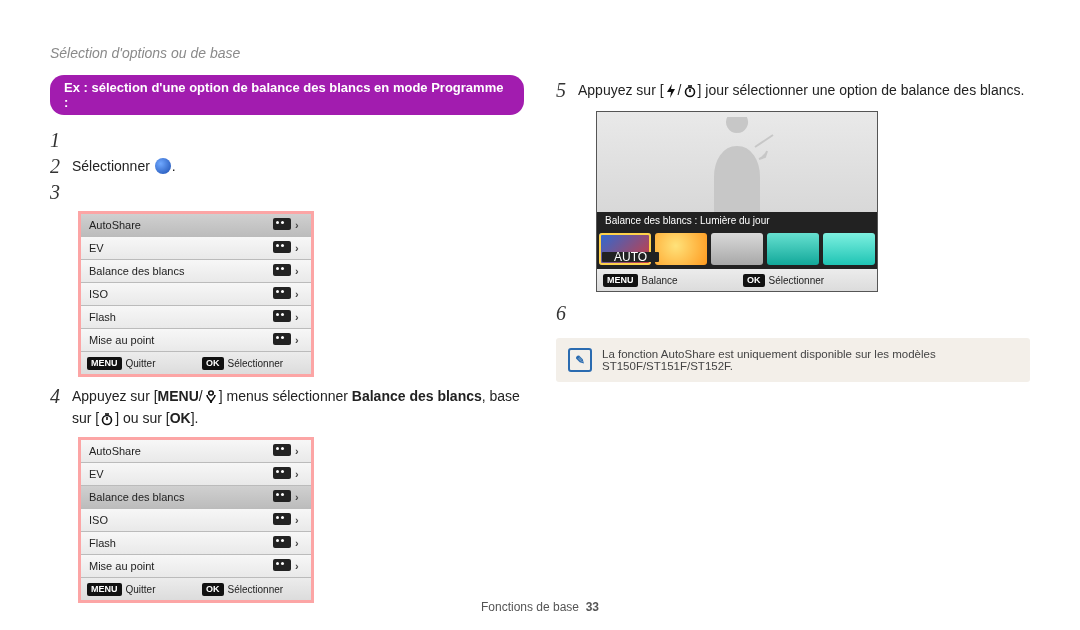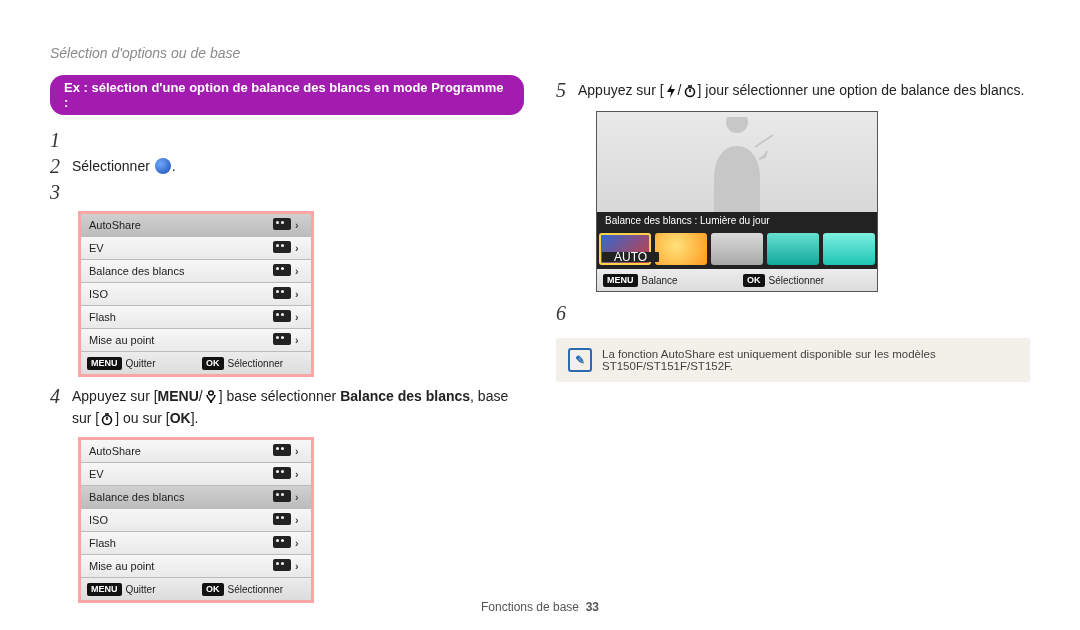--- a/index.html
+++ b/index.html
@@ -111,21 +111,21 @@
               <span>Sélectionner</span>
             </div>
           </div>
         </div>
 
       <div class="step">
         <div class="num">4</div>
         <div class="txt">
           <span>Appuyez sur [</span><span class="btn-label">MENU</span><span>/</span><svg class="inline-ic" width="14" height="14" viewBox="0 0 14 14">
               <path d="M7 1 C4 1 4 5 7 5 C10 5 10 1 7 1 M3 5 C3 9 7 9 7 13 C7 9 11 9 11 5" fill="none" stroke="#111" stroke-width="1.6"></path>
-            </svg><span>] base sélectionner </span><b>Balance des blancs</b><span>, base sur [</span><svg class="inline-ic" width="14" height="14" viewBox="0 0 14 14">
+            </svg><span>] menus sélectionner </span><b>Balance des blancs</b><span>, base sur [</span><svg class="inline-ic" width="14" height="14" viewBox="0 0 14 14">
               <circle cx="7" cy="8" r="4.5" fill="none" stroke="#111" stroke-width="1.6"></circle>
               <line x1="7" y1="8" x2="7" y2="5" stroke="#111" stroke-width="1.6"></line>
               <line x1="5" y1="2" x2="9" y2="2" stroke="#111" stroke-width="1.6"></line>
             </svg><span>] ou sur [</span><span class="btn-label">OK</span><span>].</span>
         </div>
       </div>
 
       <div class="menu-table" id="menu2">
           <div class="row">
             <span class="lbl">AutoShare</span>

